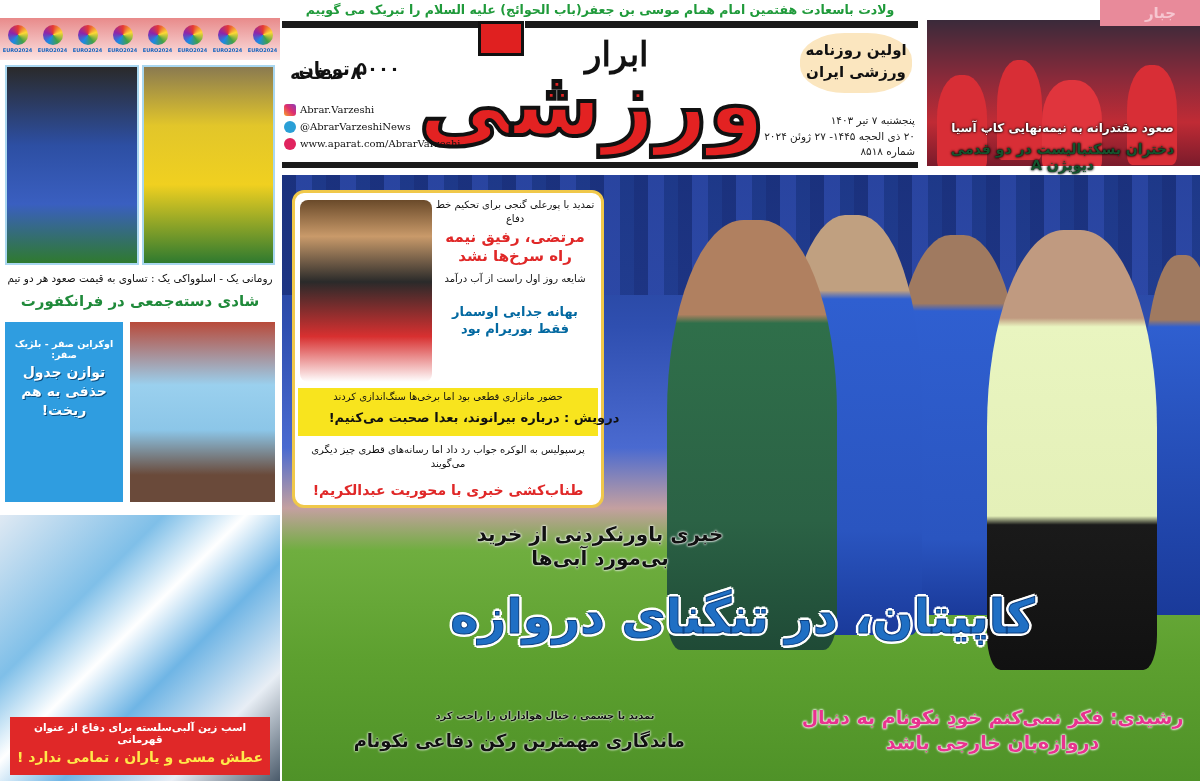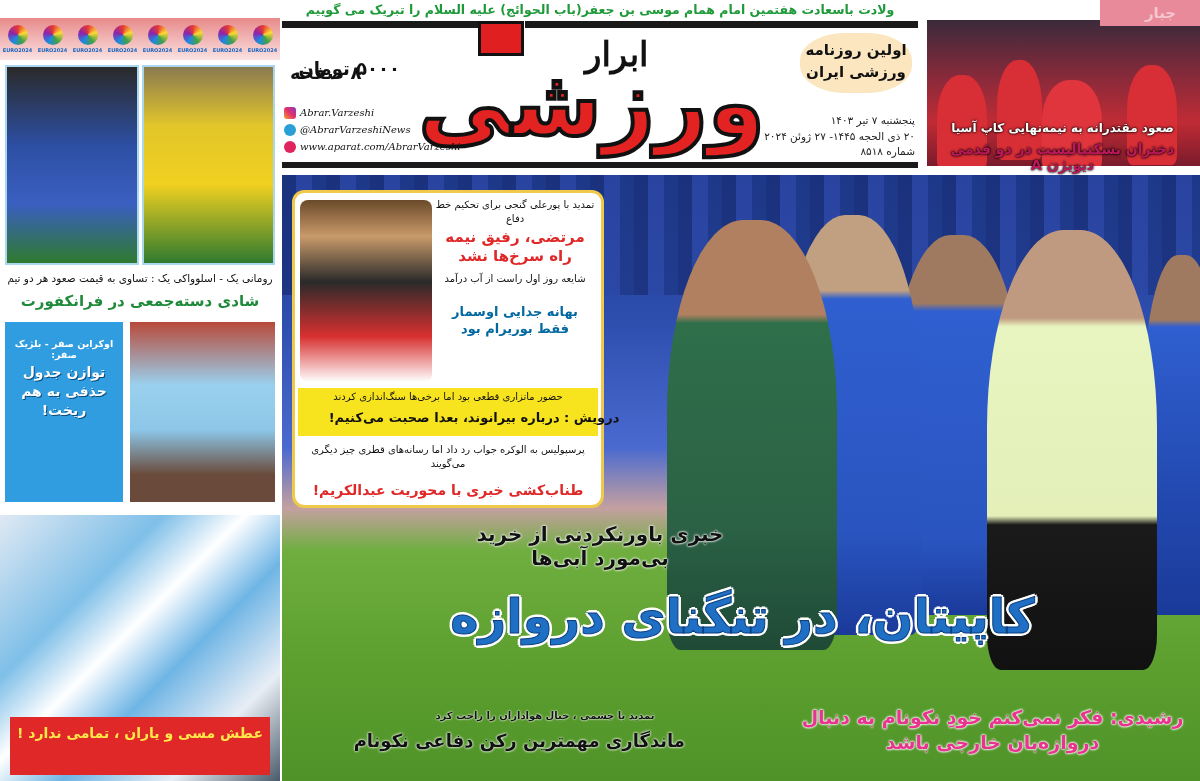--- a/index.html
+++ b/index.html
@@ -13,34 +13,34 @@
   .rule-top-l { left: 282px; top: 21px; width: 196px; }
   .rule-top-r { left: 525px; top: 21px; width: 393px; }
   .rule-bot { left: 282px; top: 162px; width: 636px; height: 6px; }
   .logo-box { left: 478px; top: 21px; width: 46px; height: 35px; background: #e02020; border: 3px solid #111; }
   .logo { left: 455px; top: 38px; width: 310px; height: 120px; }
   .logo-main { position: absolute; right: 0; top: 20px; font-size: 92px; font-weight: 900; color: #e32222; -webkit-text-stroke: 4px #111; letter-spacing: -2px; line-height: 1; font-family: "DejaVu Sans", sans-serif; }
   .logo-small { position: absolute; left: 130px; top: -4px; font-size: 34px; font-weight: bold; color: #111; font-family: "DejaVu Serif", serif; }
   .pages { left: 290px; top: 30px; width: 110px; text-align: left; font-size: 18px; font-weight: bold; color: #111; margin-top: 32px; }
   .price { left: 290px; top: 58px; width: 110px; text-align: right; font-size: 18px; font-weight: bold; color: #111; }
   .socials { left: 284px; top: 104px; width: 180px; font-size: 10px; color: #111; font-family: "DejaVu Serif", serif; }
-  .social-row { display: flex; align-items: center; gap: 4px; height: 17px; font-style: italic; }
+  .social-row { display: flex; gap: 4px; height: 17px; }
   .soc-ic { width: 12px; height: 12px; border-radius: 3px; display: inline-block; }
   .ic-insta { background: linear-gradient(45deg,#f7a22a,#e1306c,#8a3ab9); }
   .ic-tg { background: #2a9fd6; border-radius: 50%; }
   .ic-ap { background: #e0245e; border-radius: 50%; }
   .badge-first { left: 800px; top: 33px; width: 112px; height: 60px; background: #fbe6bf; border-radius: 40% / 45%; text-align: center; font-size: 15px; font-weight: bold; color: #111; padding-top: 6px; line-height: 22px; }
   .dateblock { left: 760px; top: 113px; width: 155px; text-align: right; font-size: 10.5px; color: #222; line-height: 15.5px; }
 
   
   .bb-photo { left: 927px; top: 20px; width: 273px; height: 146px; background: linear-gradient(180deg,#3a2a3a 0%,#8a2a3a 40%,#c02b35 70%,#7a1b2b 100%); overflow: hidden; }
   .bb-tag { left: 1100px; top: 0; width: 100px; height: 26px; background: #e88a9a; color: #f6c6d0; font-weight: bold; font-size: 15px; text-align: center; line-height: 26px; padding-left: 21px; }
   .bb-player { position: absolute; border-radius: 45% 45% 10% 10%; background: #d82e36; }
   .bb-kicker { left: 930px; top: 121px; width: 265px; text-align: center; color: #ffffff; font-size: 12px; font-weight: bold; text-shadow: 0 0 3px #000, 0 0 2px #000; }
-  .bb-title { left: 930px; top: 141px; width: 265px; text-align: center; color: #be185d; font-size: 14px; font-weight: bold; text-shadow: 0 0 3px #000, 0 0 2px #000; }
+  .bb-title { left: 930px; top: 141px; width: 265px; text-align: center; color: #14532d; font-size: 14px; font-weight: bold; text-shadow: 0 0 3px #000, 0 0 2px #000; }
 
   
   .euro-strip { left: 0; top: 18px; width: 280px; height: 42px; background: linear-gradient(180deg,#e88a8a,#fbe2e2); display: flex; justify-content: space-around; align-items: center; }
   .euro-logo { display: flex; flex-direction: column; align-items: center; width: 33px; }
   .euro-cup { width: 20px; height: 20px; border-radius: 50%; background: conic-gradient(#e53935,#fdd835,#43a047,#1e88e5,#8e24aa,#e53935); }
   .euro-txt { font-size: 5px; color: #1565c0; font-weight: bold; margin-top: 2px; }
   .euro-photos { left: 5px; top: 65px; width: 270px; height: 200px; display: flex; gap: 3px; }
   .ph-rom { flex: 1; background: linear-gradient(180deg,#8a7a50 0%,#e2c62a 30%,#f0d020 60%,#2f7a2f 100%); border: 2px solid #a9d7f0; }
   .ph-svk { flex: 1; background: linear-gradient(180deg,#2a2a2a 0%,#2d4fa3 40%,#3a5fc0 70%,#2f7a2f 100%); border: 2px solid #a9d7f0; }
   .euro-kicker { left: 5px; top: 272px; width: 270px; text-align: center; font-size: 10.5px; color: #111; }
@@ -175,20 +175,21 @@
 <div class="abs euro-title rtl">شادی دسته‌جمعی در فرانکفورت</div>
 
 <div class="abs bel-photo"></div>
 <div class="abs bel-box rtl">
   <div class="bel-kicker">اوکراین صفر - بلژیک صفر:</div>
   <div class="bel-t1">توازن جدول حذفی به هم ریخت!</div>
 </div>
 
 <div class="abs arg-photo"></div>
 <div class="abs arg-banner rtl">
+  <div class="arg-kicker">اسب زین آلبی‌سلسته برای دفاع از عنوان قهرمانی</div>
   <div class="arg-title">عطش مسی و یاران ، تمامی ندارد !</div>
 </div>
 
 <div class="abs hero">
   <div class="crowd"></div>
   <div class="pl3"></div>
   <div class="pl2"></div>
   <div class="pl1"></div>
   <div class="gk"></div>
   <div class="ref"></div>

